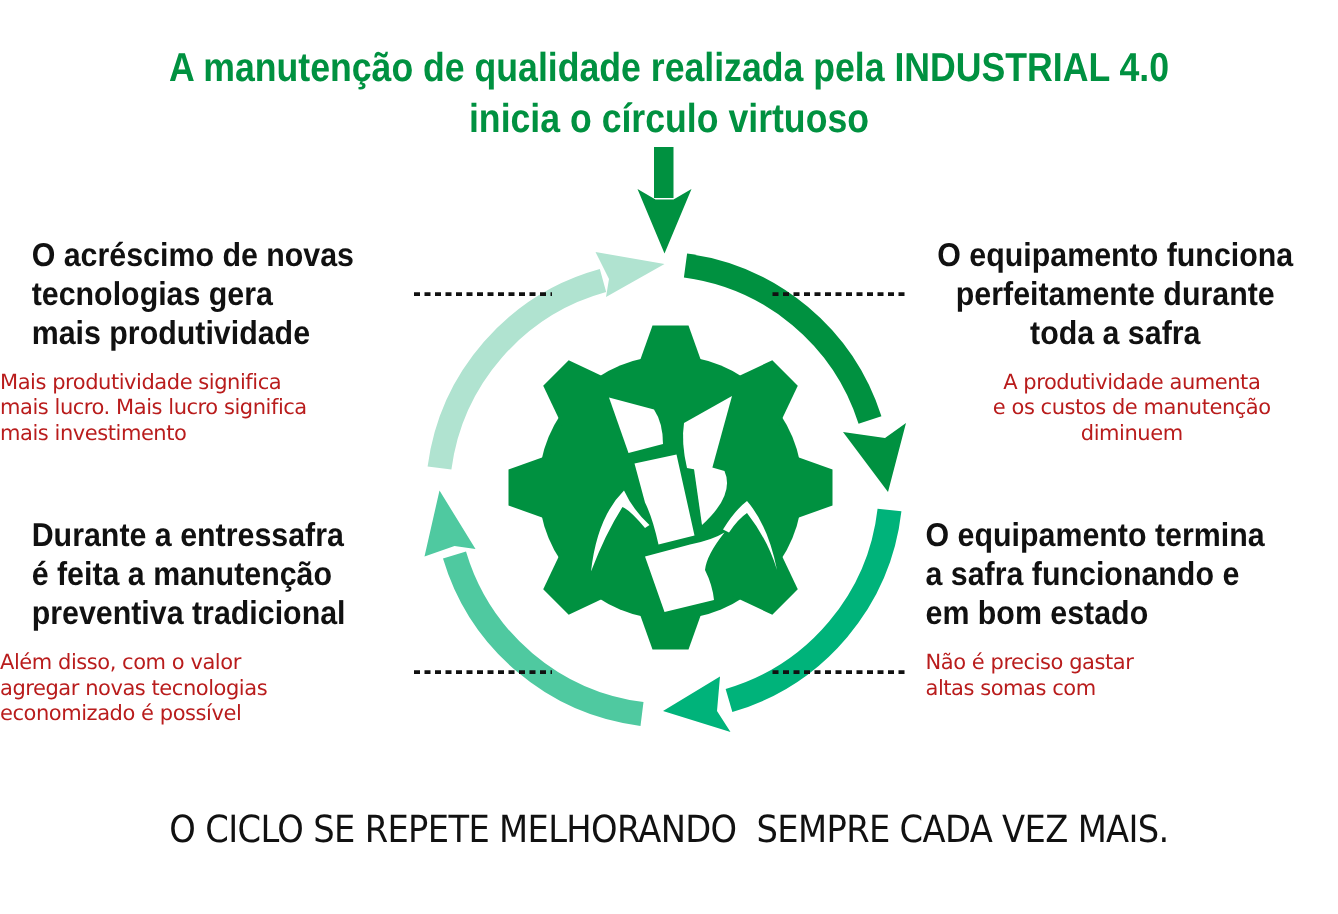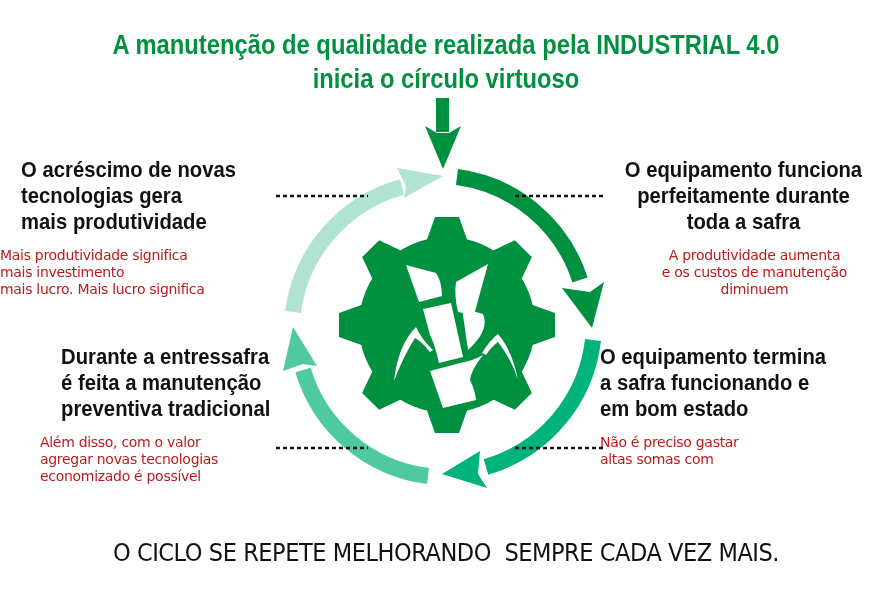--- a/index.html
+++ b/index.html
@@ -97,26 +97,26 @@
 </svg>
 
 <div class="block left" style="left:0px; top:157px; width:264px;">
   <div class="heading">
     <span>O acréscimo de novas</span>
     <span>tecnologias gera</span>
     <span>mais produtividade</span>
   </div>
   <div class="body compact">
     <span>Mais produtividade significa</span>
+    <span>mais lucro. Mais lucro significa</span>
     <span>mais investimento</span>
-    <span>mais lucro. Mais lucro significa</span>
   </div>
 </div>
 
-<div class="block left" style="left:0px; top:344px; width:264px;padding-left:40px;">
+<div class="block left" style="left:0px; top:344px; width:264px;">
   <div class="heading">
     <span>Durante a entressafra</span>
     <span>é feita a manutenção</span>
     <span>preventiva tradicional</span>
   </div>
   <div class="body compact">
     <span>Além disso, com o valor</span>
     <span>agregar novas tecnologias</span>
     <span>economizado é possível</span>
   </div>
@@ -128,21 +128,21 @@
     <span>perfeitamente durante</span>
     <span>toda a safra</span>
   </div>
   <div class="body compact">
     <span>A produtividade aumenta</span>
     <span>e os custos de manutenção</span>
     <span>diminuem</span>
   </div>
 </div>
 
-<div class="block right" style="left:600px; top:344px; width:275px;">
+<div class="block right" style="left:617px; top:344px; width:275px;">
   <div class="heading">
     <span>O equipamento termina</span>
     <span>a safra funcionando e</span>
     <span>em bom estado</span>
   </div>
   <div class="body compact">
     <span>Não é preciso gastar</span>
     <span>altas somas com</span>
   </div>
 </div>

